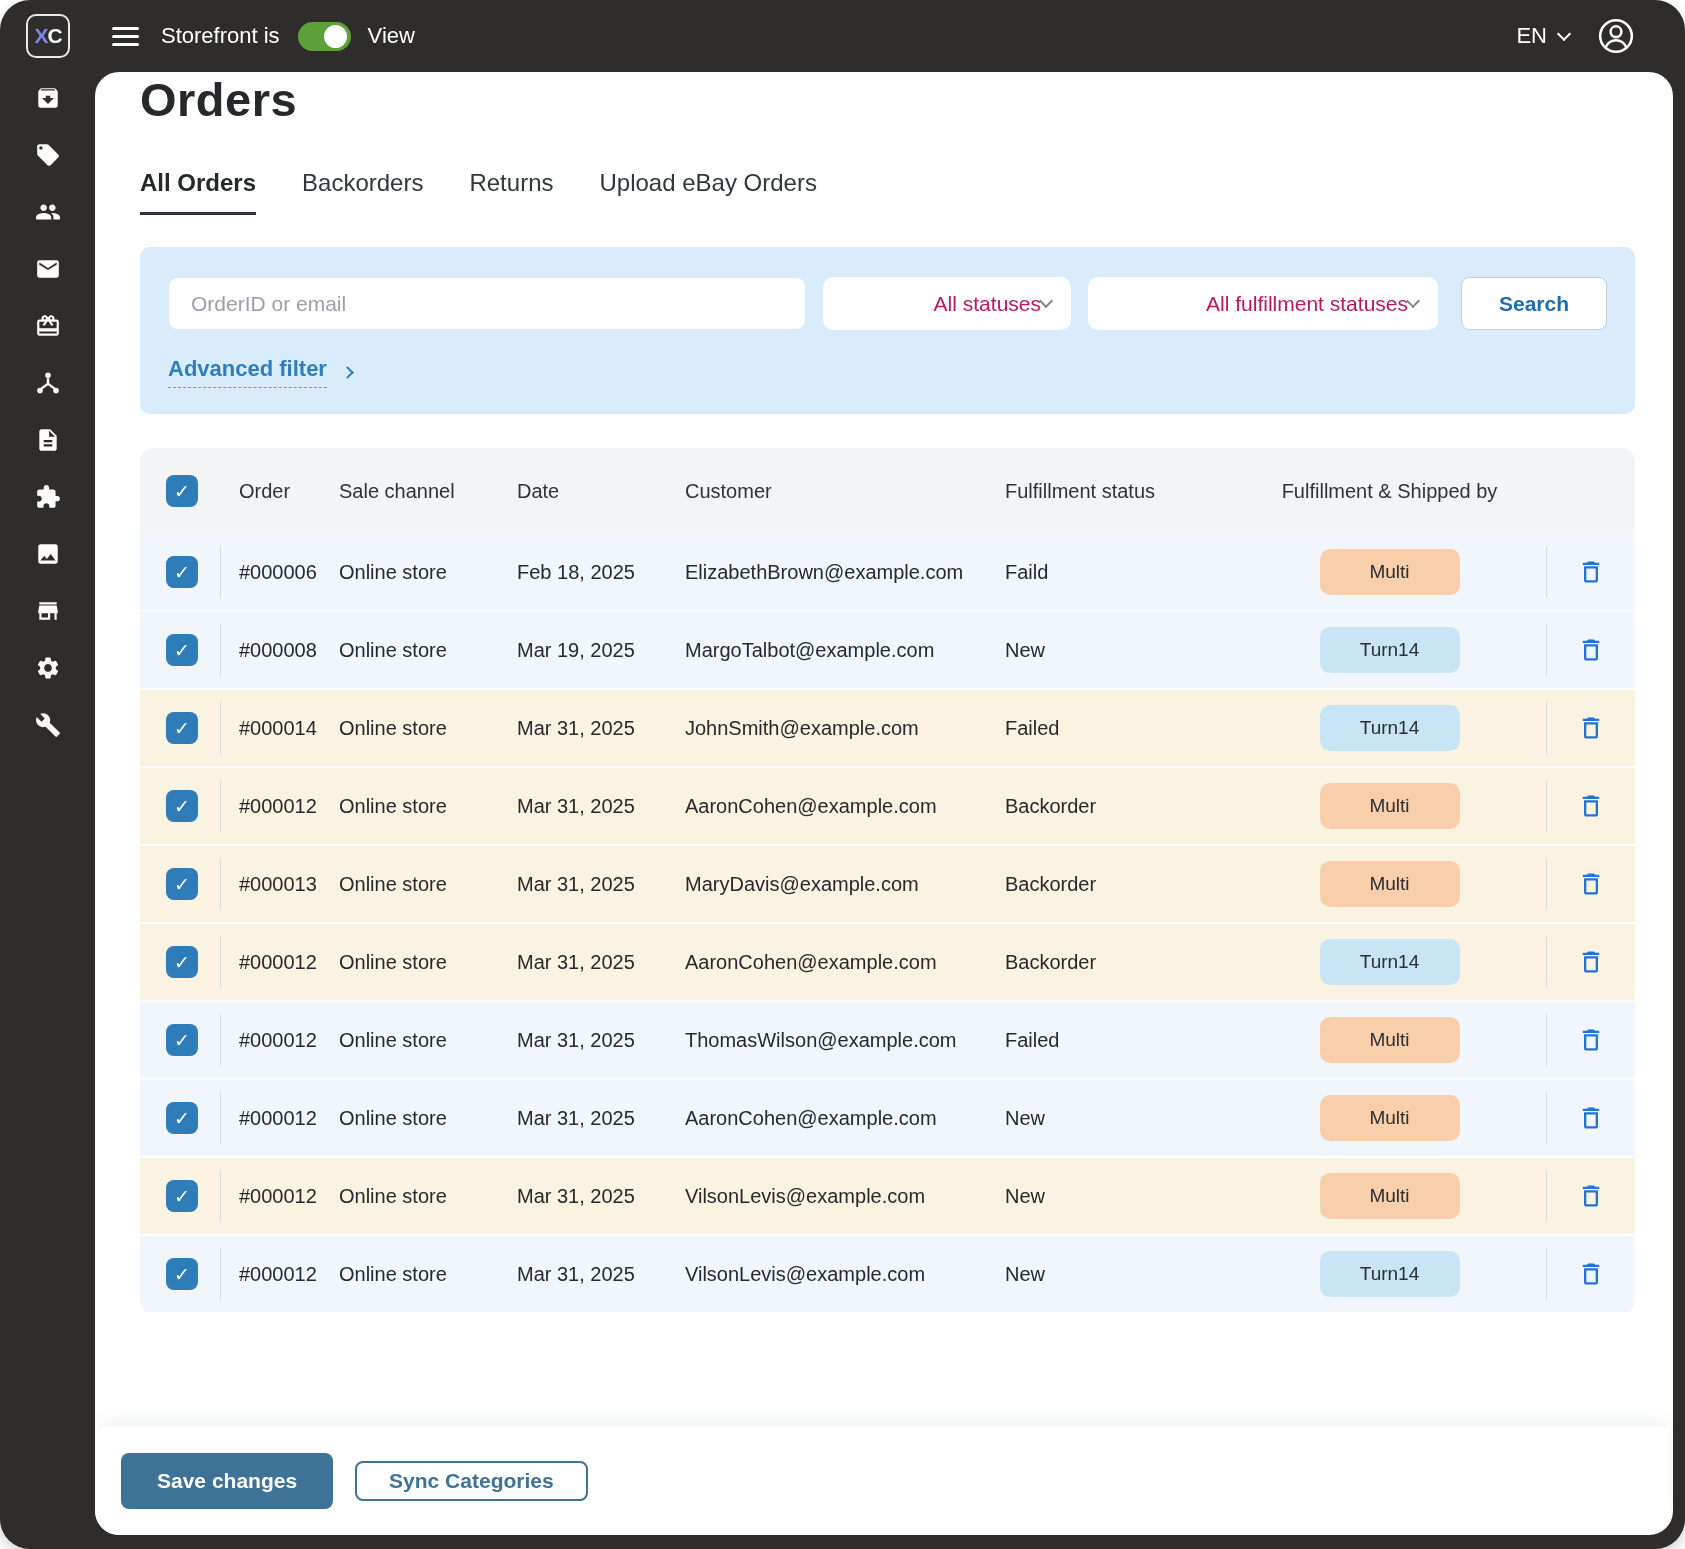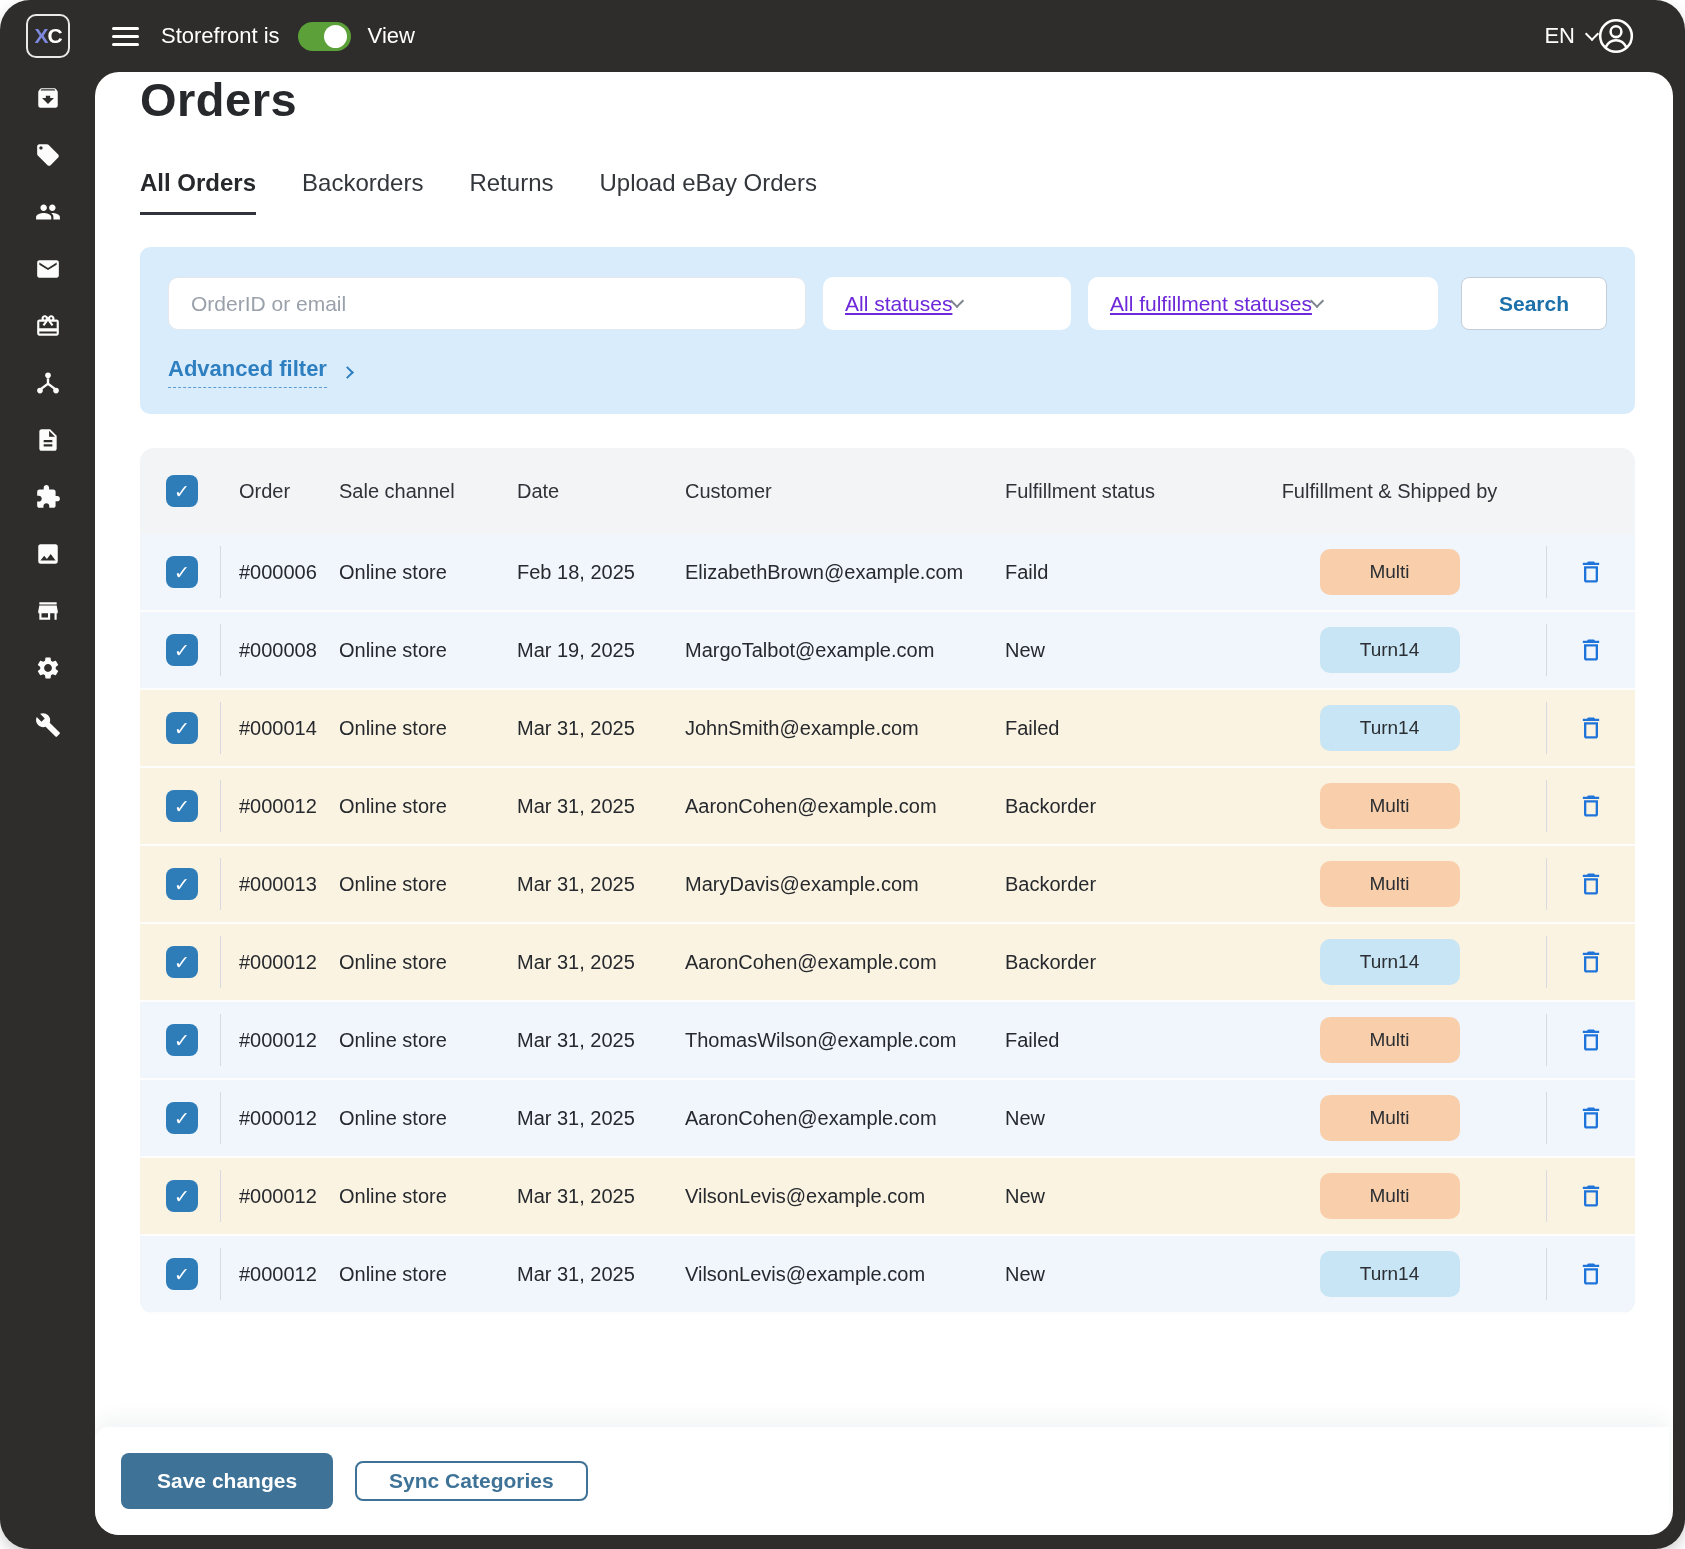--- a/index.html
+++ b/index.html
@@ -25,21 +25,21 @@
   }
   .logo .x { color:#7d88de; } .logo .c { color:#ffffff; }
   .hamburger { width:27px; height:19px; margin-left:42px; display:flex; flex-direction:column; justify-content:space-between; cursor:pointer; }
   .hamburger span { display:block; height:3px; background:#fff; border-radius:2px; }
   .storefront-label { margin-left:22px; font-size:22px; }
   .toggle {
     margin-left:18px; width:53px; height:29px; border-radius:15px; background:#5ba038; position:relative; cursor:pointer;
   }
   .toggle .knob { position:absolute; top:3px; right:4px; width:23px; height:23px; border-radius:50%; background:#fff; }
   .view-label { margin-left:17px; font-size:22px; }
-  .topbar-right { margin-left:auto; display:flex; align-items:center; margin-right:50px; }
+  .topbar-right { margin-left:auto; display:flex; align-items:center; margin-right:50px; gap:28px; }
   .lang { display:flex; align-items:center; gap:12px; font-size:22px; cursor:pointer; }
   .chev { width:10px; height:10px; border-right:2.4px solid #fff; border-bottom:2.4px solid #fff; transform:rotate(45deg); margin-top:-5px; }
   .avatar svg { display:block; }
   
   .sidebar {
     position:absolute; left:0; top:72px; width:95px; bottom:0;
     display:flex; flex-direction:column; align-items:center; padding-top:13px; gap:31px;
   }
   .side-item { width:26px; height:26px; cursor:pointer; }
   .side-item svg { width:26px; height:26px; fill:#fcfcfc; display:block; }
@@ -57,21 +57,21 @@
   
   .filter-panel { margin-top:32px; background:#d9ecfc; border-radius:10px; padding:30px 28px 26px 28px; }
   .filter-line1 { display:flex; gap:17px; }
   .search-input {
     flex:1; height:53px; border:1px solid #e4e8ed; border-radius:10px; background:#fff;
     font-family:inherit; font-size:21px; padding:0 22px; color:#2a2d31; outline:none;
   }
   .search-input::placeholder { color:#9aa1ab; }
   .dropdown {
     height:53px; border-radius:10px; background:#fff; display:flex; align-items:center;
-    justify-content:flex-start; padding:0 20px 0 22px; color:#6d28d9; font-size:21px; cursor:pointer;text-decoration:underline;
+    justify-content:flex-end; padding:0 20px 0 22px; color:#be185d; font-size:21px; cursor:pointer;
   }
   .dd-statuses { width:248px; }
   .dd-fulfillment { width:350px; }
   .dropdown .chev { border-color:#7d858f; }
   .search-btn {
     width:146px; height:53px; margin-left:6px; background:#fff; border:1px solid #c2cdd7; border-radius:8px;
     color:#1c6fa9; font-family:inherit; font-size:21px; font-weight:bold; cursor:pointer;
   }
   .filter-line2 { margin-top:26px; display:flex; align-items:center; gap:16px; }
   .adv-link { font-size:22px; font-weight:600; color:#2e7fc0; border-bottom:1.5px dashed #5d9bd0; padding-bottom:5px; cursor:pointer; }

